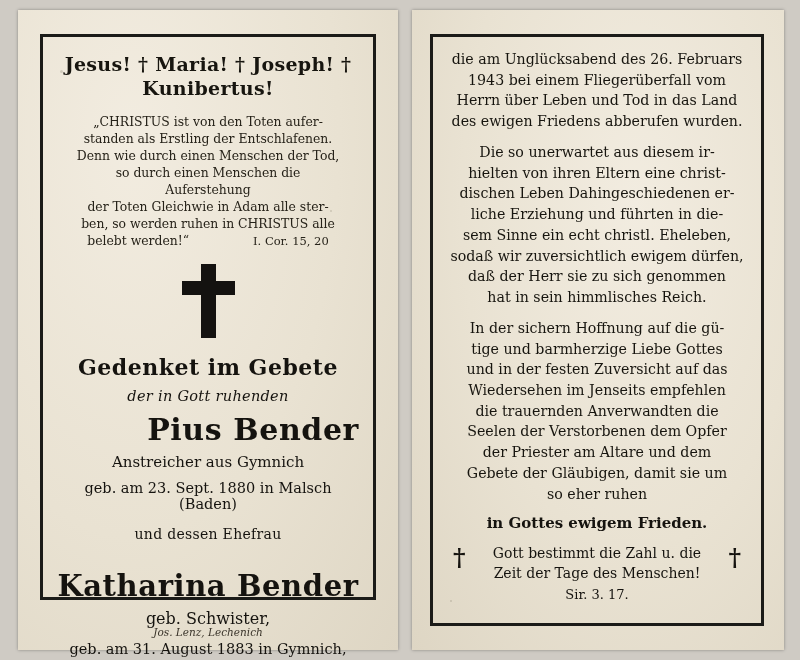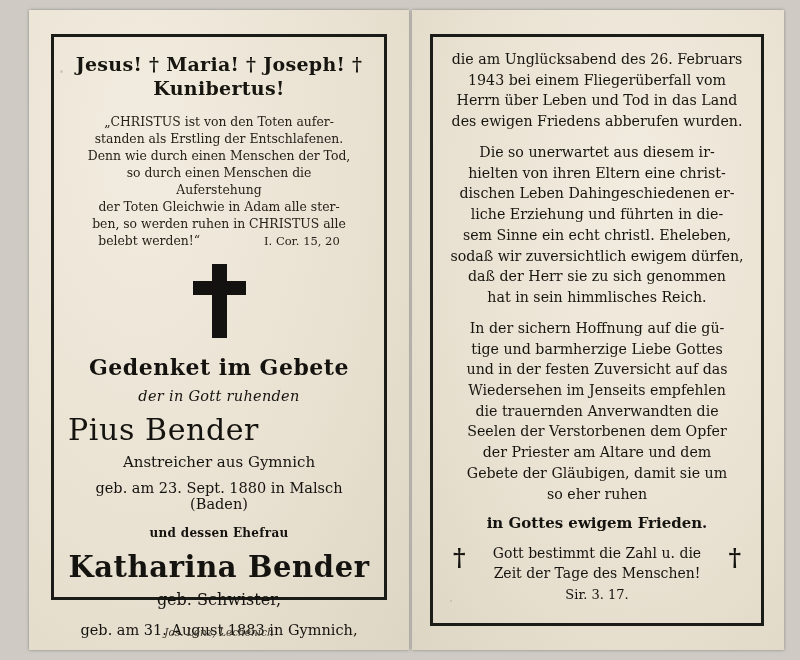--- a/index.html
+++ b/index.html
@@ -18,21 +18,21 @@
     overflow: hidden;
   }
   .card {
     position: absolute;
     top: 10px;
     height: 640px;
     background: #eae4d6;
     box-shadow: 0 0 3px rgba(0,0,0,0.35);
   }
   .card-left {
-    left: 29px;
+    left: 18px;
     width: 380px;
     background:
       radial-gradient(ellipse at 30% 20%, #f2ece0 0%, #e9e2d2 55%, #ded6c4 100%);
   }
   .card-right {
     left: 412px;
     width: 372px;
     background:
       radial-gradient(ellipse at 60% 30%, #f2ece0 0%, #e9e2d2 55%, #ded6c4 100%);
   }
@@ -117,49 +117,49 @@
     margin-top: 2px;
   }
   .subline {
     text-align: center;
     font-size: 14.5px;
     margin-top: 8px;
     letter-spacing: 0.3px;
     font-style: italic;
   }
   .name-main {
-    text-align: left;
+    text-align: right;
     font-size: 30px;
-    font-weight: normal;
+    font-weight: bold;
     letter-spacing: 0.6px;
     margin-top: 8px;
   }
   .occupation {
     text-align: center;
     font-size: 15px;
     margin-top: 6px;
   }
   .birth {
     text-align: center;
     font-size: 14.5px;
     margin-top: 9px;
   }
   .und-dessen {
     text-align: center;
-    font-size: 12px;
-    font-weight: bold;
+    font-size: 14px;
+    font-weight: normal;
     margin-top: 14px;
     letter-spacing: 0.3px;
   }
   .name-main2 {
     text-align: center;
     font-size: 29px;
     font-weight: bold;
     letter-spacing: 0.6px;
-    margin-top: 10px;
+    margin-top: 27px;
   }
   .maiden {
     text-align: center;
     font-size: 16px;
     margin-top: 6px;
   }
   .birth2 {
     text-align: center;
     font-size: 14.5px;
     margin-top: 13px;

